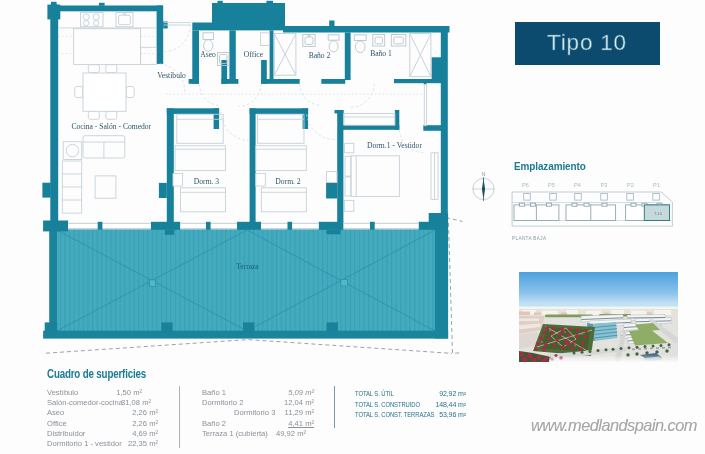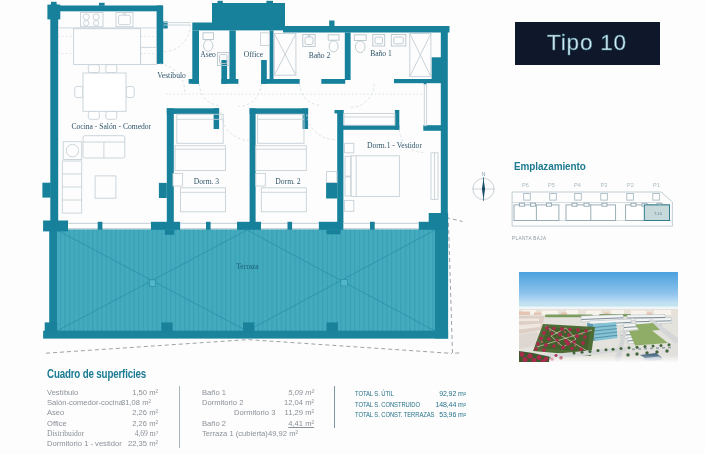--- a/index.html
+++ b/index.html
@@ -389,21 +389,21 @@
 <text x="319.5" y="57.5">Baño 2</text>
 <text x="381" y="56">Baño 1</text>
 <text x="111.3" y="129">Cocina - Salón - Comedor</text>
 <text x="206.5" y="184">Dorm. 3</text>
 <text x="288" y="184">Dorm. 2</text>
 <text x="394.5" y="148">Dorm.1 - Vestidor</text>
 <text x="247.5" y="269" fill="#1c5f73" font-size="7.5">Terraza</text>
 </g>
 </svg>
 
-<div class="abs" style="left:514.5px;top:21.6px;width:145px;height:43px;background:#0f172a;color:#d9edf3;font-size:22.5px;letter-spacing:0.8px;text-align:center;line-height:42px;-webkit-text-stroke:0.55px #447d92;">Tipo 10</div>
+<div class="abs" style="left:514.5px;top:21.6px;width:145px;height:43px;background:#0c4a6e;color:#d9edf3;font-size:22.5px;letter-spacing:0.8px;text-align:center;line-height:42px;-webkit-text-stroke:0.55px #447d92;">Tipo 10</div>
 
 <div class="abs" style="left:514px;top:160px;font-size:10.8px;font-weight:bold;color:#1d7a90;letter-spacing:-0.1px;transform:scaleX(0.92);transform-origin:0 0;">Emplazamiento</div>
 
 <svg class="abs" style="left:468px;top:167px" width="34" height="42" viewBox="0 0 34 42">
 <text x="15.5" y="9" font-size="5.5" fill="#8fa3ad" text-anchor="middle" font-family="Liberation Sans,sans-serif">N</text>
 <circle cx="15.5" cy="22" r="10.6" fill="none" stroke="#c2ccd1" stroke-width="0.9"></circle>
 <line x1="4" y1="22" x2="27" y2="22" stroke="#c4cdd2" stroke-width="0.8"></line>
 <g>
         <line x1="15.5" y1="10" x2="15.5" y2="34" stroke="#2a5d73" stroke-width="0.7"></line>
         <polygon points="15.5,11.5 17.1,22 15.5,32.5 13.9,22" fill="#1c4f66"></polygon>
@@ -657,40 +657,41 @@
 </g>
 
 <g>
 <polygon points="121,83 137,81 143,85.5 129,88" fill="#4e6d87"></polygon>
 <polygon points="123,86.5 140,84.5 144,87.5 130,89.5" fill="#b5c4ce"></polygon>
 </g>
 
 <rect x="30" y="83" width="129" height="7" fill="url(#fade)"></rect>
 </svg>
 
+<div class="abs" style="left:531px;top:416px;width:152px;text-align:center;font-size:16.5px;font-style:italic;color:#a6a6a4;letter-spacing:-0.6px;text-shadow:1.2px 1.2px 0 rgba(255,255,255,0.95), -0.3px -0.3px 0 rgba(140,140,140,0.3);">www.medlandspain.com</div>
 
 <div class="abs" style="left:46.5px;top:367px;font-size:12.2px;font-weight:bold;color:#1a7b92;letter-spacing:-0.2px;transform:scaleX(0.8);transform-origin:0 0;">Cuadro de superficies</div>
 
 <div class="abs" style="left:47px;top:387.5px;width:111px;font-size:7.6px;color:#8a9097;line-height:10.35px;">
-<div style="position:relative;">Vestíbulo<span style="position:absolute;right:0;">1,50 m²</span></div>
+<div style="position:relative;">Vestíbulo<span style="position:absolute;right:16px;">1,50 m²</span></div>
 <div style="position:relative;">Salón-comedor-cocina<span style="position:absolute;right:7px;">31,08 m²</span></div>
 <div style="position:relative;">Aseo<span style="position:absolute;right:0;">2,26 m²</span></div>
 <div style="position:relative;">Office<span style="position:absolute;right:0;">2,26 m²</span></div>
-<div style="position:relative;font-family:Liberation Serif, serif;">Distribuidor<span style="position:absolute;right:0;">4,69 m²</span></div>
+<div style="position:relative;">Distribuidor<span style="position:absolute;right:0;">4,69 m²</span></div>
 <div style="position:relative;">Dormitorio 1 - vestidor<span style="position:absolute;right:0;">22,35 m²</span></div>
 </div>
 
 <div class="abs" style="left:178.5px;top:386px;width:1.2px;height:62px;background:#aab4bb;"></div>
 
 <div class="abs" style="left:202px;top:387.5px;width:112px;font-size:7.6px;color:#8a9097;line-height:10.35px;">
 <div style="position:relative;">Baño 1<span style="position:absolute;right:0;font-style:italic;">5,09 m²</span></div>
 <div style="position:relative;">Dormitorio 2<span style="position:absolute;right:0;">12,04 m²</span></div>
 <div style="position:relative;margin-left:32px;">Dormitorio 3<span style="position:absolute;right:0;">11,29 m²</span></div>
 <div style="position:relative;">Baño 2<span style="position:absolute;right:0;text-decoration:underline;">4,41 m²</span></div>
-<div style="position:relative;">Terraza 1 (cubierta)<span style="position:absolute;right:16px;">49,92 m²</span></div>
+<div style="position:relative;">Terraza 1 (cubierta)<span style="position:absolute;right:8px;">49,92 m²</span></div>
 </div>
 
 <div class="abs" style="left:334px;top:386px;width:1.2px;height:42px;background:#7d98a4;"></div>
 
 <div class="abs" style="left:354.5px;top:389px;width:111.5px;font-size:7px;letter-spacing:-0.1px;color:#27748b;line-height:10.7px;">
 <div style="position:relative;"><span style="display:inline-block;transform:scaleX(0.84);transform-origin:0 50%;">TOTAL S. ÚTIL</span><span style="position:absolute;right:0;">92,92 m²</span></div>
 <div style="position:relative;"><span style="display:inline-block;transform:scaleX(0.84);transform-origin:0 50%;">TOTAL S. CONSTRUIDO</span><span style="position:absolute;right:0;">148,44 m²</span></div>
 <div style="position:relative;"><span style="display:inline-block;transform:scaleX(0.84);transform-origin:0 50%;">TOTAL S. CONST. TERRAZAS</span><span style="position:absolute;right:0;">53,96 m²</span></div>
 </div>
 </div>

